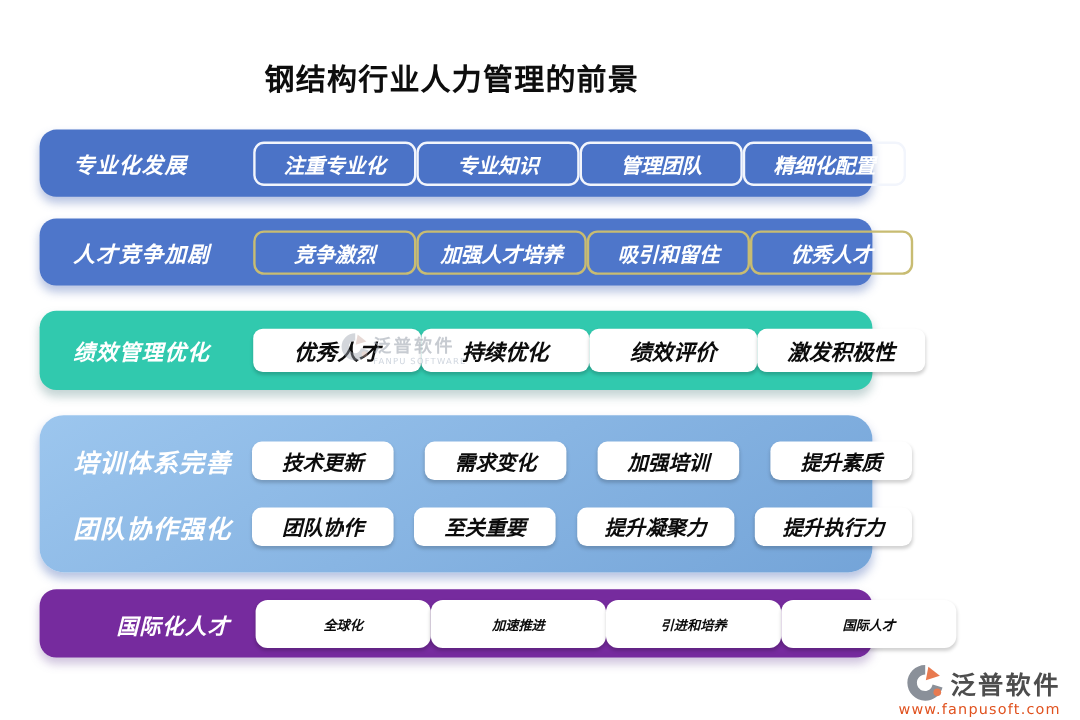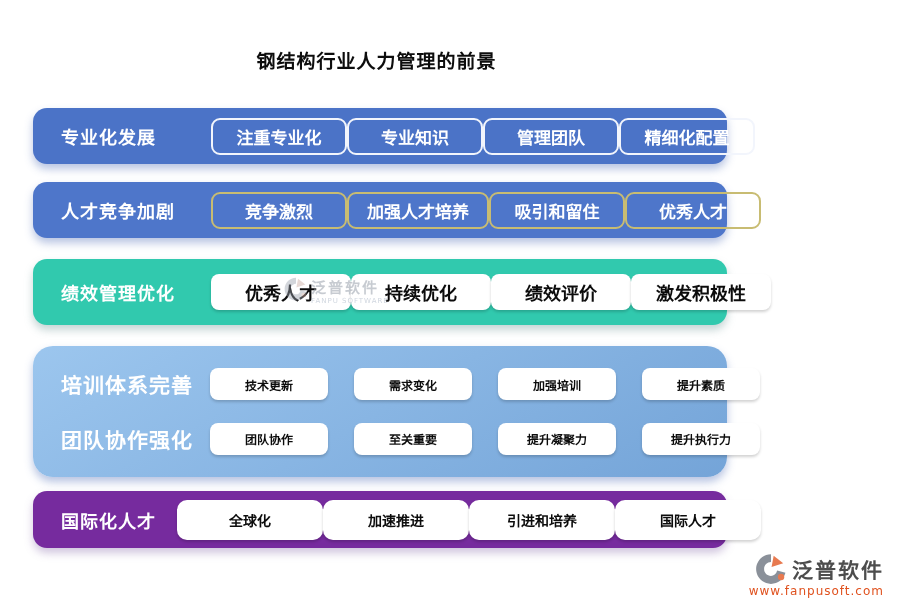--- a/index.html
+++ b/index.html
@@ -10,65 +10,65 @@
     --logo-orange:#e87a50; --logo-gray:#8a9099;
   }
   *{margin:0;padding:0;box-sizing:border-box;}
   html,body{width:900px;height:600px;}
   body{
     font-family:"DejaVu Sans","Liberation Sans",sans-serif;
     background:#ffffff; position:relative; overflow:hidden;
   }
   .title{
     position:absolute; top:46px; left:0; width:753px;
-    text-align:center; font-size:19px; font-weight:bold; color:var(--title-color);
+    text-align:center; font-size:25px; font-weight:bold; color:var(--title-color);
     letter-spacing:1px;
   }
   .panel{
     position:absolute; left:33px; width:694px; border-radius:14px;
     box-shadow:0 5px 8px rgba(98,125,190,.45);
-    display:flex; flex-direction:column; justify-content:space-evenly;
+    display:flex; flex-direction:column; justify-content:space-evenly;font-style:italic;
   }
   .p1{top:108px; height:56px; background:var(--panel1-bg);}
   .p2{top:182px; height:56px; background:var(--panel2-bg);}
   .p3{top:259px; height:66px; background:var(--panel3-bg);
       box-shadow:0 5px 8px rgba(110,150,150,.40);}
   .p4{top:346px; height:131px; border-radius:20px;
       background:linear-gradient(150deg,var(--panel4-bg-top),var(--panel4-bg-bottom));}
   .p5{top:491px; height:57px; background:var(--panel5-bg);
       box-shadow:0 5px 8px rgba(120,90,160,.35);}
   .prow{
     display:flex; align-items:center; padding:0 12px 0 28px; width:100%;
   }
   .rlabel{
     flex:none; width:150px; color:#ffffff; font-weight:bold; font-size:18px;
     letter-spacing:1px; white-space:nowrap;
   }
   .p4 .rlabel{width:149px; font-size:21px;}
-  .p5 .rlabel{width:116px;}
+  .p5 .rlabel{width:116px;margin-left:36px;}
   .tags{
     flex:1; display:flex; justify-content:space-between; align-items:center;
   }
   .p4 .tags{flex:none; width:550px;}
   .p5 .prow{padding-right:36px;}
   .tag{
     display:flex; align-items:center; justify-content:center;
     font-weight:bold; white-space:nowrap; border-radius:9px;
   }
   .tag.outline{
     height:37px; min-width:136px; padding:4px 18px; font-size:17px; color:#ffffff;
     border:2px solid var(--tag-outline-white); background:transparent;
   }
   .tag.outline.gold{border-color:var(--tag-outline-gold);}
   .tag.filled{
     height:36px; min-width:140px; padding:0 20px; font-size:18px; color:#0c0c0c;
     background:#ffffff; box-shadow:0 2px 3px rgba(0,0,0,.18); border-radius:8px;
   }
-  .p4 .tag.filled{height:32px; min-width:118px; padding:0 23px; font-size:12px;}
-  .p5 .tag.filled{height:40px; min-width:146px; padding:0 22px; font-size:14px; border-radius:10px;}
+  .p4 .tag.filled{height:32px; min-width:118px; padding:0 23px; font-size:17px;}
+  .p5 .tag.filled{height:40px; min-width:146px; padding:0 22px; font-size:11px; border-radius:10px;}
   .watermark{
     position:absolute; left:283px; top:276px; display:flex; align-items:flex-start;
     opacity:.55; z-index:5; pointer-events:none;
   }
   .watermark svg{width:26px; height:26px; opacity:.8;}
   .wm-col{display:flex; flex-direction:column; margin-left:2px;}
   .wm-brand{font-size:15px; font-weight:bold; color:#9aa2ad; letter-spacing:2px;}
   .wm-sub{font-size:7px; color:#a8b4c4; letter-spacing:1px;}
   .footer-logo{
     position:absolute; right:16px; bottom:2px;

